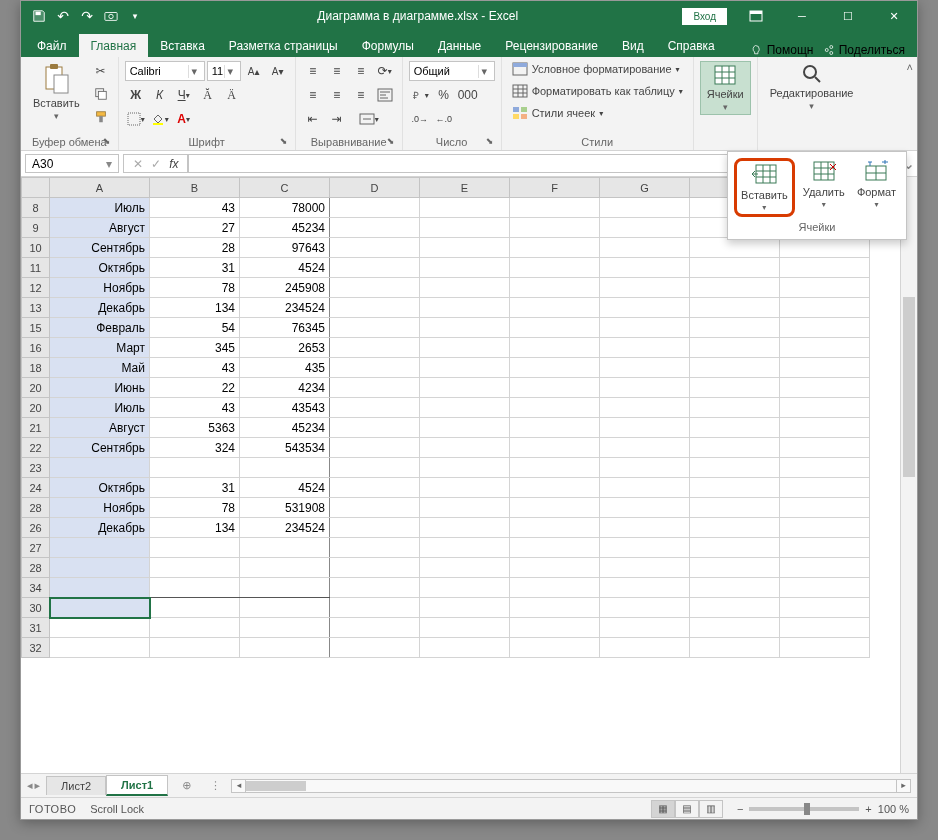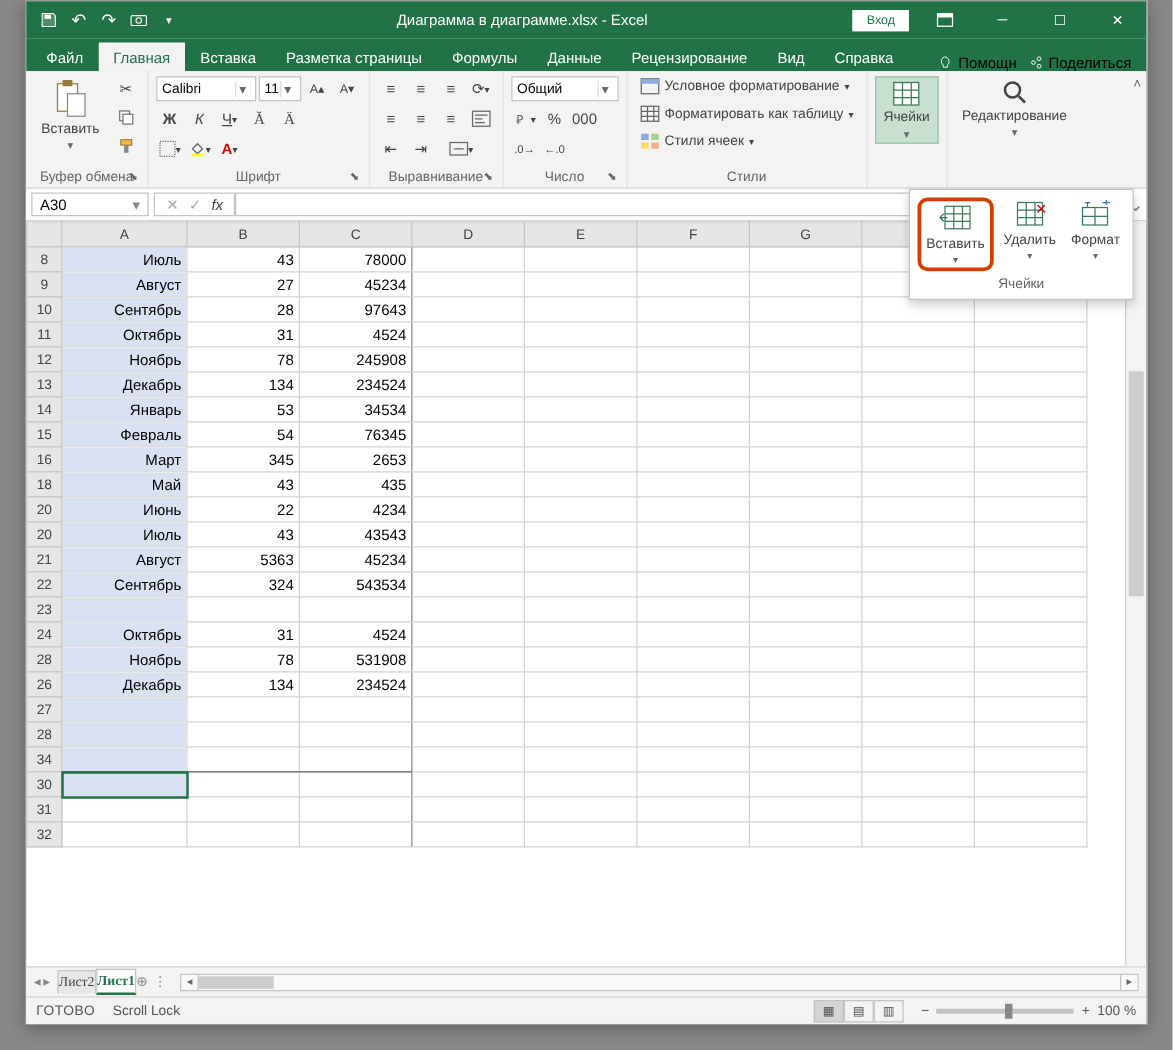--- a/index.html
+++ b/index.html
@@ -68,21 +68,21 @@
 table.sheet th.rowh { width: 28px; text-align: center; background: #e6e6e6; }
 .dataA { background: #d9e1f2 !important; text-align: right; }
 .dataBC { text-align: right; }
 td.sel { outline: 2px solid #217346; outline-offset: -1px; }
 .ghost-border { border-right: 1px solid #888 !important; }
 .thickbot { border-bottom: 1.5px solid #555 !important; }
 
 
 .sheettabs { height: 24px; border-top: 1px solid #d4d4d4; display: flex; align-items: center; background: #f3f3f3; font-size: 11px; }
 .sheettabs .nav { display: flex; gap: 2px; padding: 0 6px; color: #888; }
-.stab { padding: 3px 0; background: #e6e6e6; border: 1px solid #c4c4c4; border-bottom: none; color: #444; font-family: Liberation Serif, serif; }
+.stab { padding: 3px 14px; background: #e6e6e6; border: 1px solid #c4c4c4; border-bottom: none; color: #444; }
 .stab.active { background: #fff; border-bottom: 2px solid #217346; color: #217346; font-weight: 600; }
 .stab.add { background: transparent; border: none; color: #888; }
 .hscroll { flex: 1; height: 14px; border: 1px solid #c4c4c4; margin: 0 6px; background: #f9f9f9; position: relative; }
 .hscroll .thumb { position: absolute; left: 14px; top: 1px; width: 60px; height: 10px; background: #cdcdcd; }
 .hscroll .arr { position: absolute; top: 0; width: 14px; height: 12px; text-align: center; font-size: 9px; color: #666; }
 .hscroll .arr.l { left: 0; border-right: 1px solid #c4c4c4; }
 .hscroll .arr.r { right: 0; border-left: 1px solid #c4c4c4; }
 
 
 .status { height: 22px; background: #f3f3f3; border-top: 1px solid #d4d4d4; display: flex; align-items: center; font-size: 11px; color: #555; padding: 0 8px; gap: 14px; }
@@ -498,32 +498,20 @@
               <td class="dataBC">134</td>
               <td class="dataBC ghost-border">234524</td>
               <td></td>
               <td></td>
               <td></td>
               <td></td>
               <td></td>
               <td></td>
             </tr>
             <tr>
-              <th class="rowh">14</th>
-              <td class="dataA">Январь</td>
-              <td class="dataBC">53</td>
-              <td class="dataBC ghost-border">34534</td>
-              <td></td>
-              <td></td>
-              <td></td>
-              <td></td>
-              <td></td>
-              <td></td>
-            </tr>
-            <tr>
               <th class="rowh">15</th>
               <td class="dataA">Февраль</td>
               <td class="dataBC">54</td>
               <td class="dataBC ghost-border">76345</td>
               <td></td>
               <td></td>
               <td></td>
               <td></td>
               <td></td>
               <td></td>

